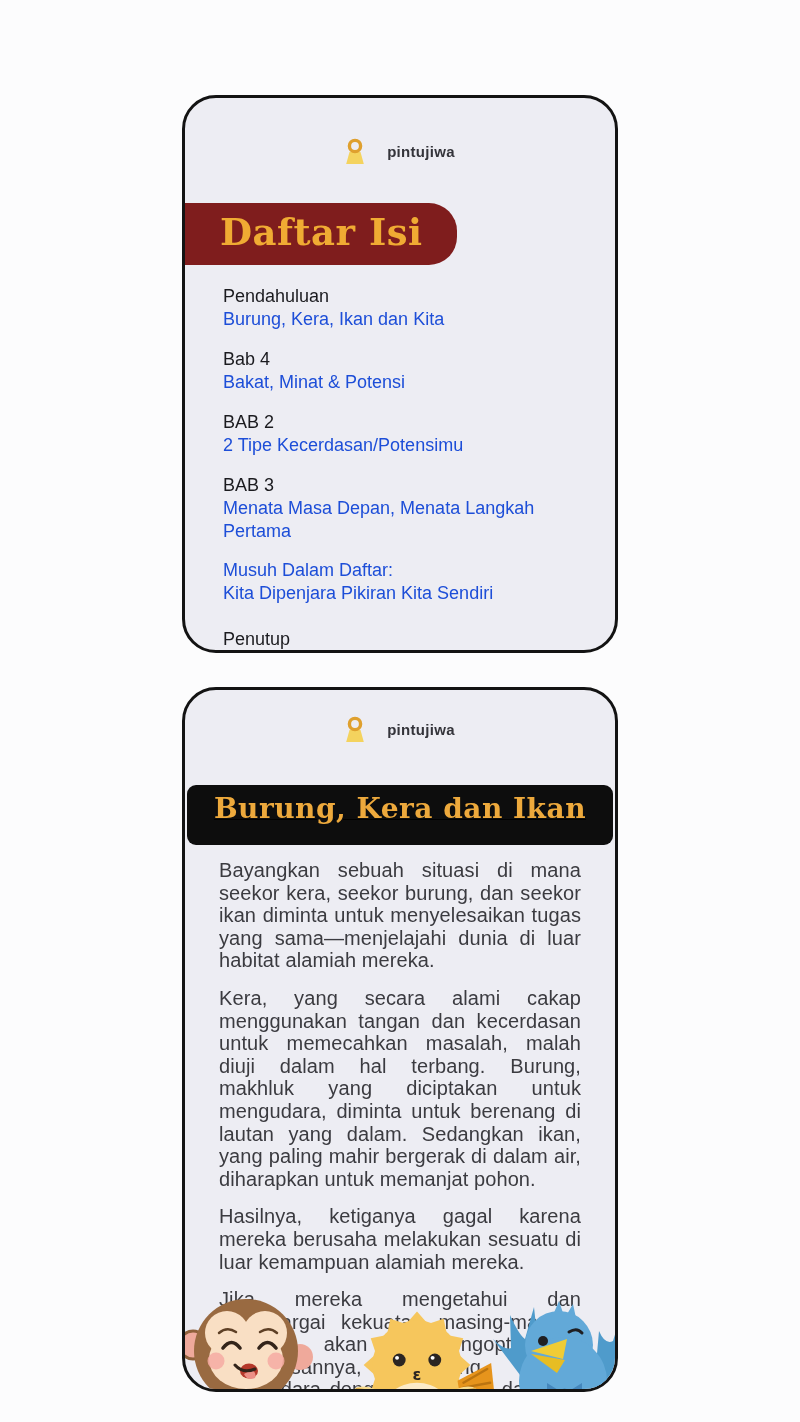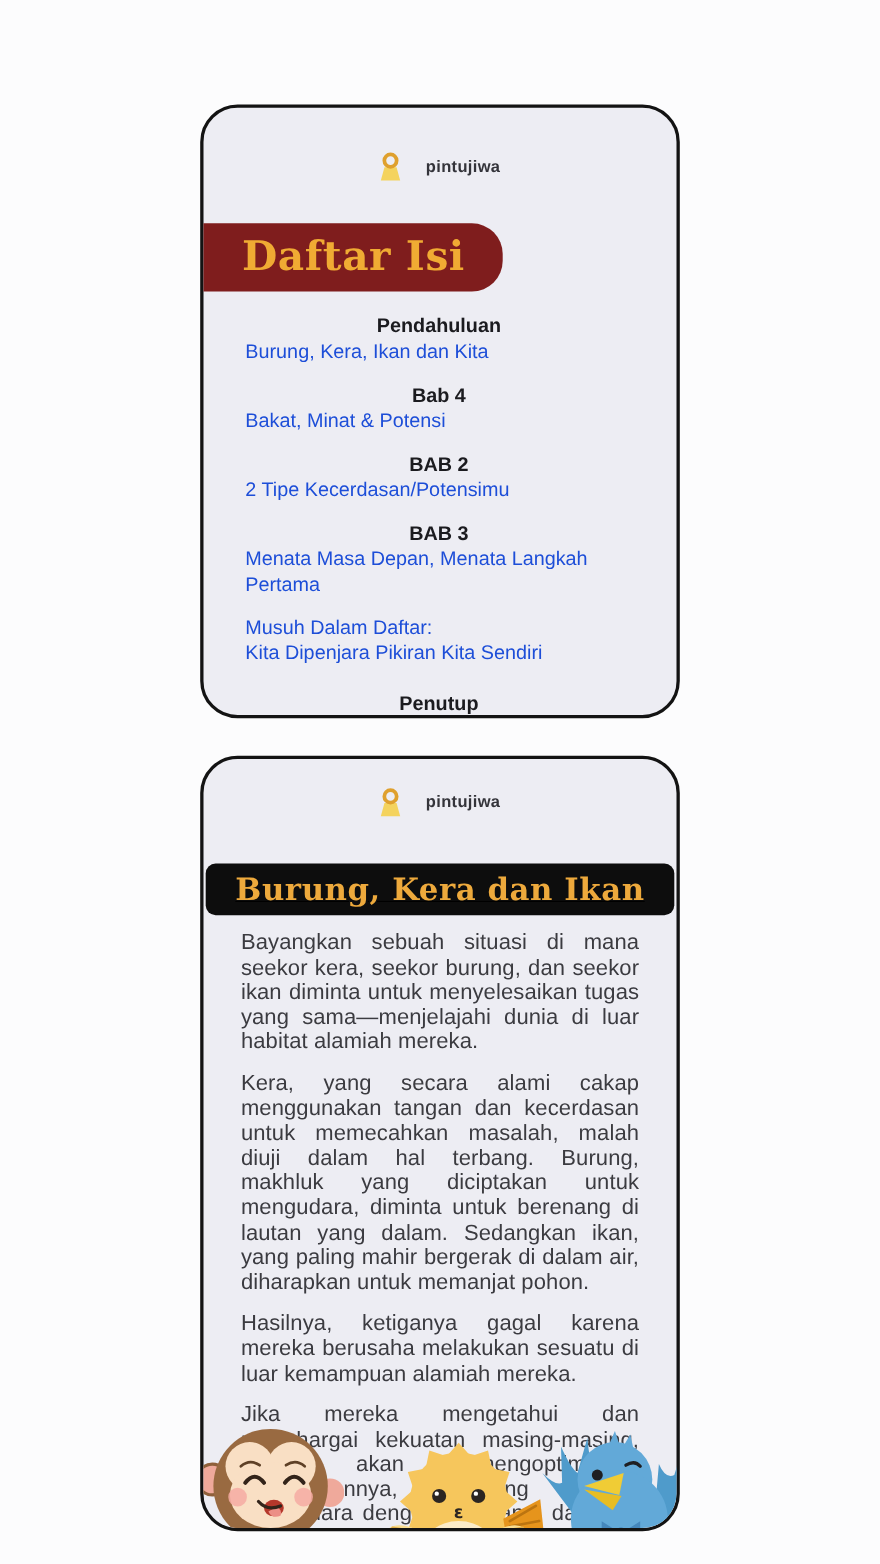--- a/index.html
+++ b/index.html
@@ -41,32 +41,32 @@
   .ribbon-text {
     font-family:"DejaVu Serif", serif;
     font-weight:bold; font-size:37px; color:#f0ab33; letter-spacing:.5px;
   }
 
   .toc {
     position:absolute; left:38px; top:186px; width:352px;
   }
   .toc-entry { margin-bottom:16px; }
   .toc-label {
-    font-size:18px; font-weight:bold; color:#1b1b1f; line-height:24px;text-align:center;
+    font-size:18px; font-weight:normal; color:#1b1b1f; line-height:24px;
   }
   .toc-sub {
     font-size:18px; color:#1d4ed8; line-height:23px; white-space:pre-line;
   }
   .toc-entry.gap-top { margin-top:22px; }
 
   
   .title-banner {
     margin:42px auto 0; width:fit-content;
     background:#0d0d0d; border-radius:9px;
-    padding:7px 27px 7px;
+    padding:7px 27px 20px;
     text-decoration:underline;
   }
   .title-banner-text {
     font-family:"DejaVu Serif", serif;
     font-weight:bold; font-size:28px; color:#eda93c; letter-spacing:.5px;
   }
 
   .story-body { margin:14px 34px 0; }
   .story-body p {
     font-size:20px; line-height:1.13; color:#3b3b40;

